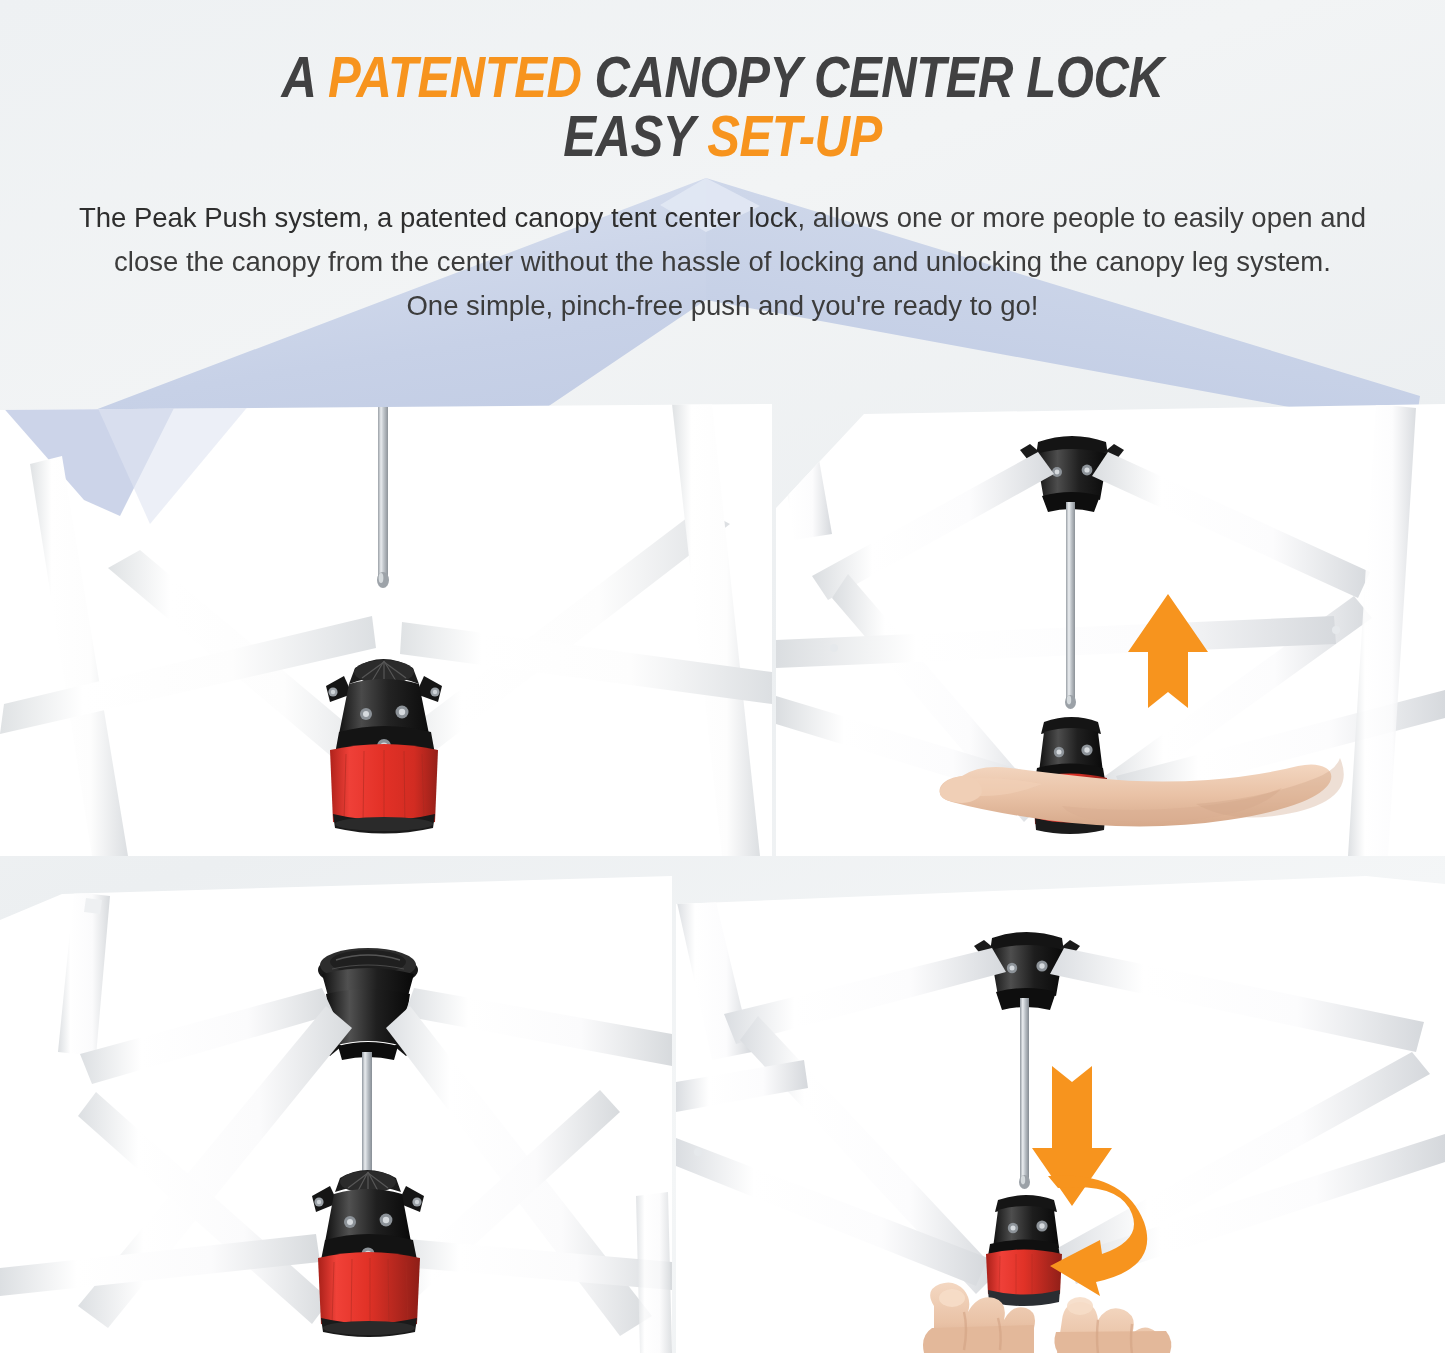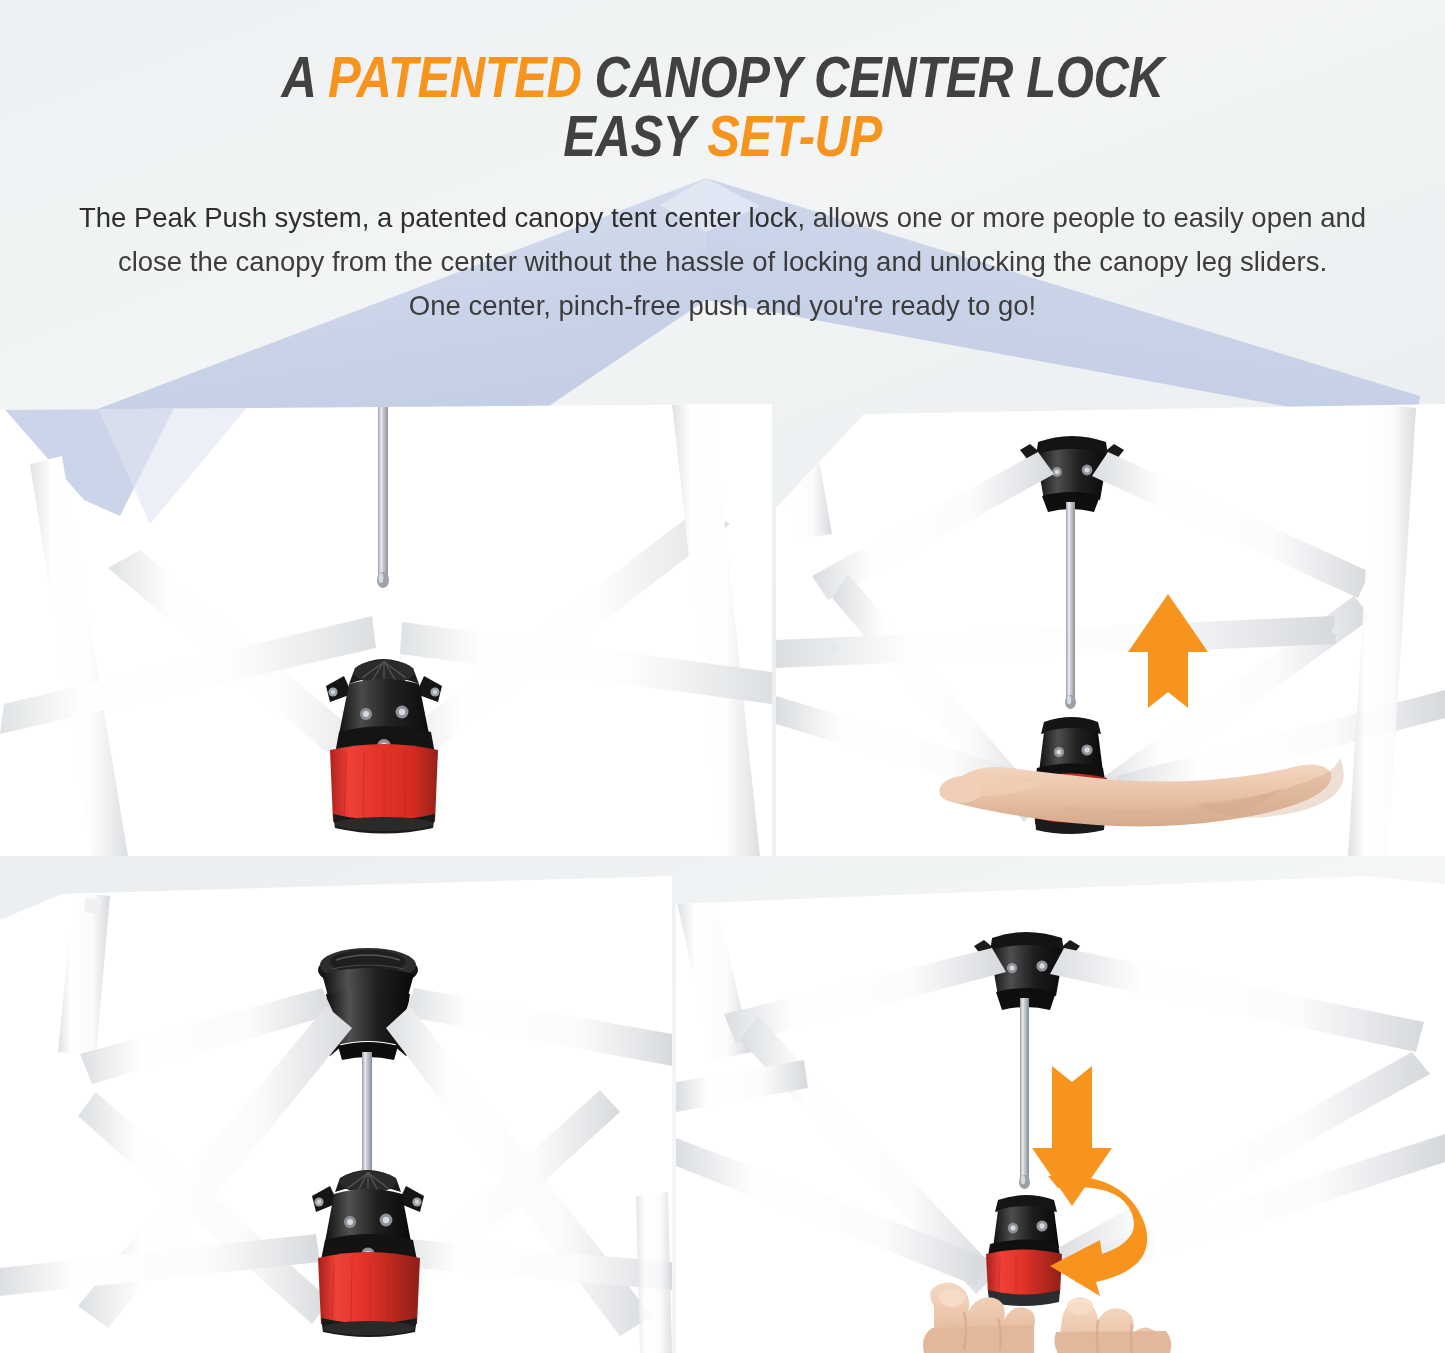--- a/index.html
+++ b/index.html
@@ -72,22 +72,22 @@
 <div class="headline">
   <span class="headline-l1">
     <span class="dark">A </span><span class="org">PATENTED</span><span class="dark"> CANOPY CENTER LOCK</span>
   </span>
   <span class="headline-l2">
     <span class="dark">EASY </span><span class="org">SET-UP</span>
   </span>
 </div>
 
 <div class="bodycopy">
-  <p><b>The Peak Push system, a patented canopy tent center lock</b><span>, allows one or more people to easily open and close the canopy from the center without the hassle of locking and unlocking the canopy leg sliders.</span></p>
-  <p>One center, pinch-free push and you're ready to go!</p>
+  <p><b>The Peak Push system, a patented canopy tent center lock</b><span>, allows one or more people to easily open and close the canopy from the center without the hassle of locking and unlocking the canopy leg system.</span></p>
+  <p>One simple, pinch-free push and you're ready to go!</p>
 </div>
 
 <div class="panels">
 
   <div class="panel" id="panel-tl">
     <svg width="772" height="452" viewBox="0 0 772 452">
       <defs>
         <linearGradient id="poleTL" x1="0" y1="0" x2="1" y2="0">
           <stop offset="0%" stop-color="#dfe2e4"></stop>
             <stop offset="22%" stop-color="#ffffff"></stop>

